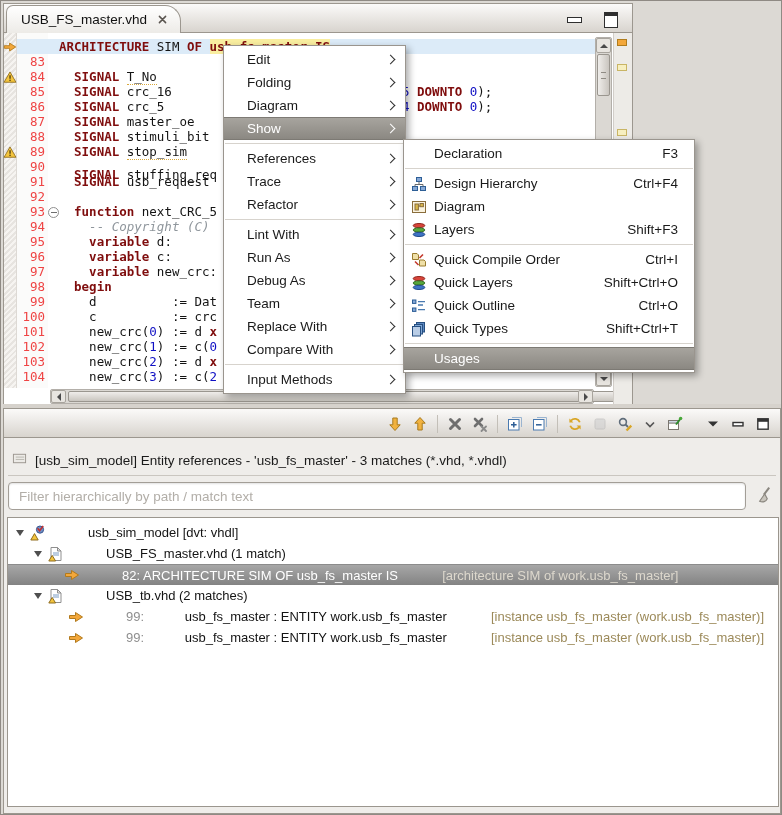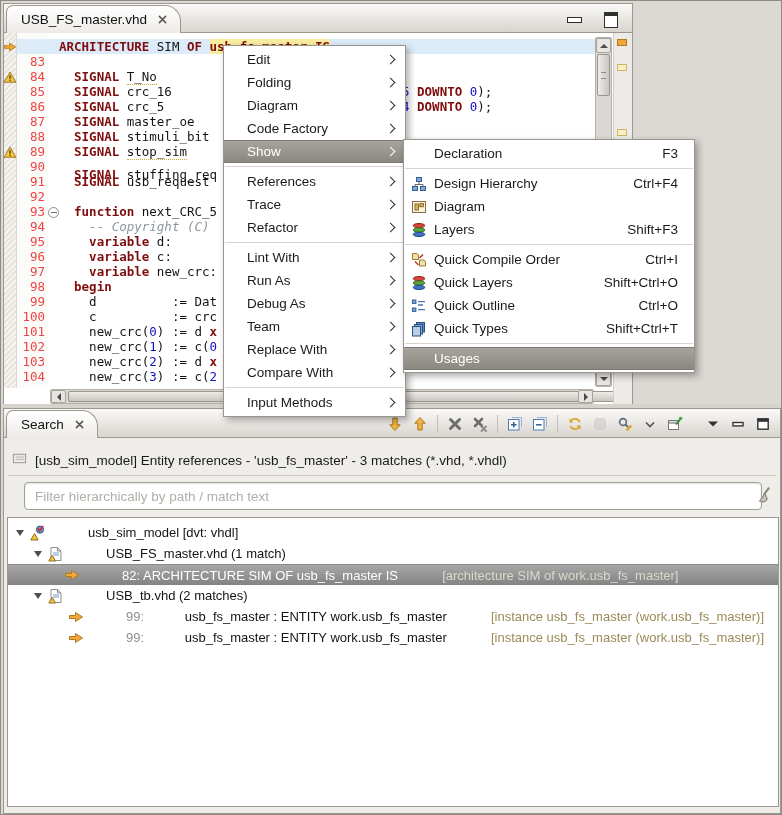--- a/index.html
+++ b/index.html
@@ -98,21 +98,21 @@
   .tb-btn{width:22px;height:22px;display:flex;align-items:center;justify-content:center;border-radius:3px;}
   .tb-btn svg{width:16px;height:16px;}
   .tb-btn.disabled{opacity:.55;}
   .tb-sep{width:1px;height:18px;background:#c3bfb8;margin:0 3px;}
   .tb-gap{width:10px;}
   .status-row{position:absolute;left:8px;top:40px;right:8px;height:22px;display:flex;align-items:center;gap:8px;
               font-size:13.5px;color:#1a1a1a;}
   .status-row svg{width:15px;height:15px;flex:0 0 auto;}
   .status-div{position:absolute;left:4px;right:4px;top:66px;height:1px;background:#cac6c0;}
   .filter-row{position:absolute;left:4px;top:73px;right:4px;height:28px;}
-  #filter-input{position:absolute;left:16px;top:0;width:738px;height:28px;box-sizing:border-box;
+  #filter-input{position:absolute;left:0;top:0;width:738px;height:28px;box-sizing:border-box;
       border:1px solid #a39e97;border-radius:4px;background:#fff;padding:0 10px;
       font:13.5px "Liberation Sans",sans-serif;color:#222;box-shadow:inset 0 1px 2px rgba(0,0,0,.12);}
   #filter-input::placeholder{color:#b2aea8;}
   .broom{position:absolute;left:746px;top:4px;width:20px;height:20px;}
   .broom svg{width:18px;height:18px;}
   #tree-box{position:absolute;left:3px;top:108px;width:772px;height:290px;background:#fff;
             border:1px solid #9b968e;box-sizing:border-box;padding-top:4px;overflow:hidden;}
   .tree-row{height:21px;display:flex;align-items:center;font-size:13px;color:#141414;box-sizing:border-box;}
   .expander{width:0;height:0;border-left:4.5px solid transparent;border-right:4.5px solid transparent;
             border-top:6px solid #4f4f4f;margin-right:6px;flex:0 0 auto;}
@@ -251,38 +251,20 @@
         <div class="ov-mark" style="top:300px"></div>
         <div class="ov-mark" style="top:326px"></div>
       </div>
     </div>
   </div>
 
   <div class="sash"></div>
 
   <div id="search-part" class="part">
     <div class="tabstrip">
-      <div class="tab">
-        <span class="tab-icon">
-            <svg viewBox="0 0 16 16">
-              <g transform="rotate(38 8 8)">
-                <rect x="5.8" y="0.6" width="4.4" height="6" fill="#c7d2de" stroke="#5f6c7a"></rect>
-                <rect x="4.8" y="6.6" width="6.4" height="2.6" fill="#8d9aab" stroke="#5f6c7a"></rect>
-                <rect x="6.8" y="9.2" width="2.4" height="5.4" fill="#aab6c4" stroke="#5f6c7a"></rect>
-              </g>
-              <path d="M1.6 1.6l2 2M.8 5.8h2.6" stroke="#e4c23c" stroke-width="1.3"></path>
-            </svg>
-          </span>
-        <span class="tab-title">Search</span>
-        <span class="tab-close">
-            <svg viewBox="0 0 16 16" width="11" height="11">
-              <path d="M3.5 3.5 12.5 12.5M12.5 3.5 3.5 12.5" stroke="#5a5550" stroke-width="2.2" fill="none" stroke-linecap="round"></path>
-            </svg>
-          </span>
-      </div>
       <div id="search-toolbar">
           <div class="tb-btn">
             <svg viewBox="0 0 16 16">
               <path d="M8 14.5 2.8 8.8h3V2h4.4v6.8h3z" fill="#f1b23f" stroke="#a87a1e"></path>
             </svg>
           </div>
           <div class="tb-btn">
             <svg viewBox="0 0 16 16">
               <path d="M8 1.5 13.2 7.2h-3V14H5.8V7.2h-3z" fill="#f1b23f" stroke="#a87a1e"></path>
             </svg>
@@ -456,24 +438,20 @@
         <div class="chev"></div>
       </div>
       <div class="menu-item">
         <span class="mi-label">Folding</span>
         <div class="chev"></div>
       </div>
       <div class="menu-item">
         <span class="mi-label">Diagram</span>
         <div class="chev"></div>
       </div>
-      <div class="menu-item">
-        <span class="mi-label">Code Factory</span>
-        <div class="chev"></div>
-      </div>
       <div class="menu-item hl">
         <span class="mi-label">Show</span>
         <div class="chev"></div>
       </div>
       <div class="menu-sep"></div>
       <div class="menu-item">
         <span class="mi-label">References</span>
         <div class="chev"></div>
       </div>
       <div class="menu-item">

